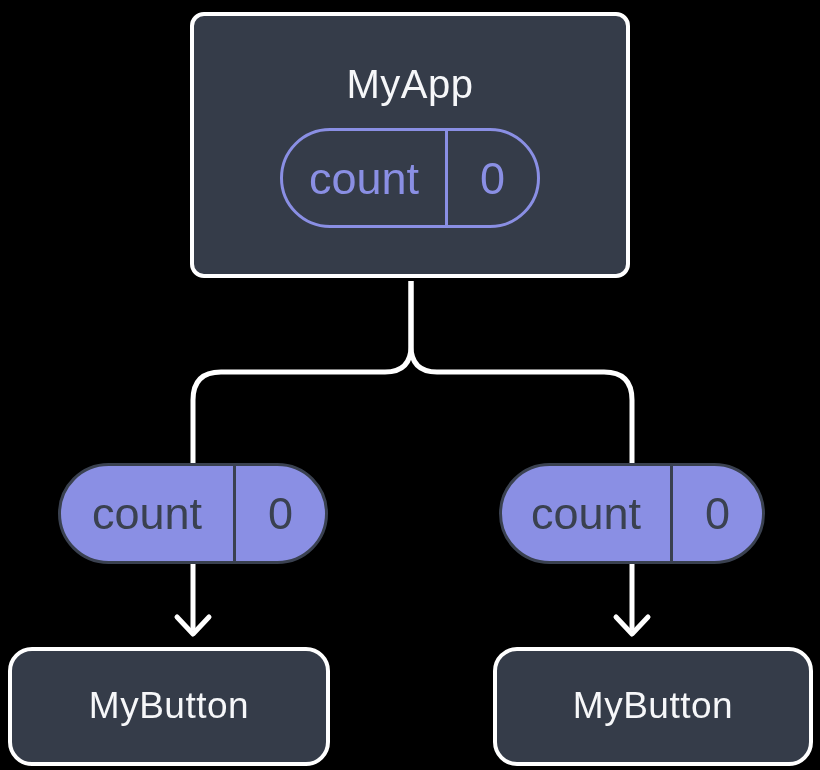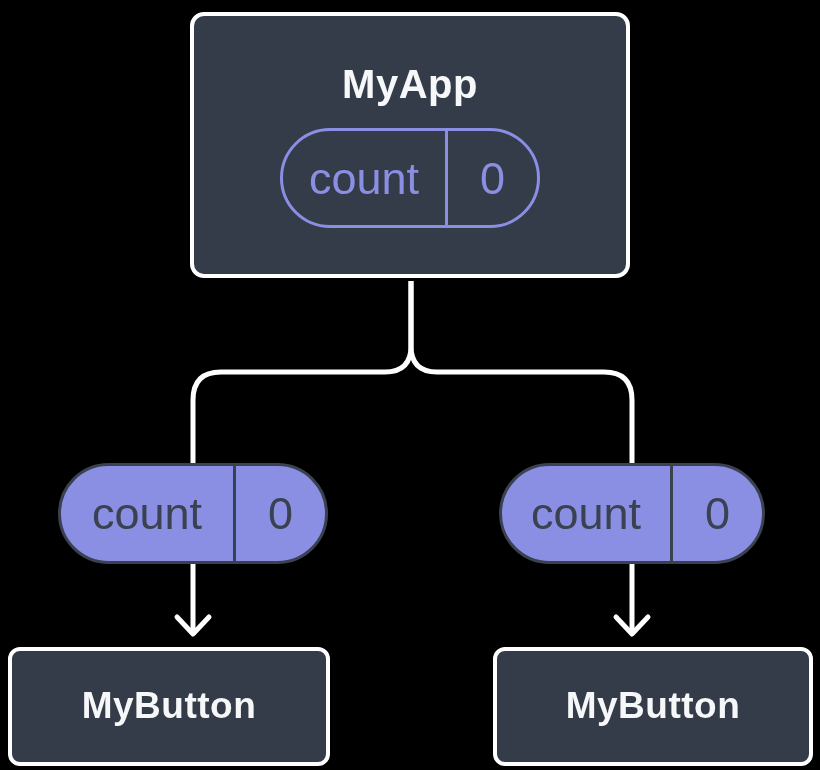--- a/index.html
+++ b/index.html
@@ -17,39 +17,39 @@
 
   svg.connectors{position:absolute;left:0;top:0;z-index:1;}
   svg.connectors path{fill:none;stroke:var(--line);stroke-width:5;}
   svg.connectors path.head{stroke-linecap:round;stroke-linejoin:round;}
 
   .node{position:absolute;z-index:2;background:var(--node);
     border:4px solid var(--line);display:flex;align-items:center;justify-content:center;}
 
   .app-box{left:190px;top:12px;width:440px;height:266px;border-radius:14px;
     flex-direction:column;gap:22px;}
-  .node-title{color:var(--text);font-size:40px;font-weight:700;letter-spacing:.5px;line-height:1.1;}
+  .node-title{color:var(--text);font-size:40px;font-weight:400;letter-spacing:.5px;line-height:1.1;}
 
   .pill{display:flex;align-items:stretch;border-radius:52px;overflow:hidden;z-index:2;}
   .pill .seg{display:flex;align-items:center;justify-content:center;
     font-size:45px;line-height:1;}
   .pill .seg.name{flex:1;}
   .pill .seg.value{width:92px;flex:0 0 92px;}
 
   .pill-outline{width:260px;height:100px;border:3px solid var(--purple);background:transparent;}
   .pill-outline .seg{color:var(--purple);}
   .pill-outline .seg.value{border-left:3px solid var(--purple);}
 
   .pill-solid{position:absolute;background:var(--purple);border:3px solid var(--dark);}
   .pill-solid .seg{color:var(--dark);font-weight:400;}
   .pill-solid .seg.value{border-left:3px solid var(--dark);}
   .pill-left{left:58px;top:463px;width:270px;height:101px;}
   .pill-right{left:499px;top:463px;width:266px;height:101px;}
 
-  .button-box{border-radius:12px;}
+  .button-box{border-radius:24px;}
   .button-box .node-title{font-size:37px;}
   .button-left{left:8px;top:647px;width:322px;height:119px;}
   .button-right{left:493px;top:647px;width:320px;height:119px;}
 </style>
 </head>
 <body>
 
 <div class="stage">
 
   <svg class="connectors" width="820" height="770" viewBox="0 0 820 770">

